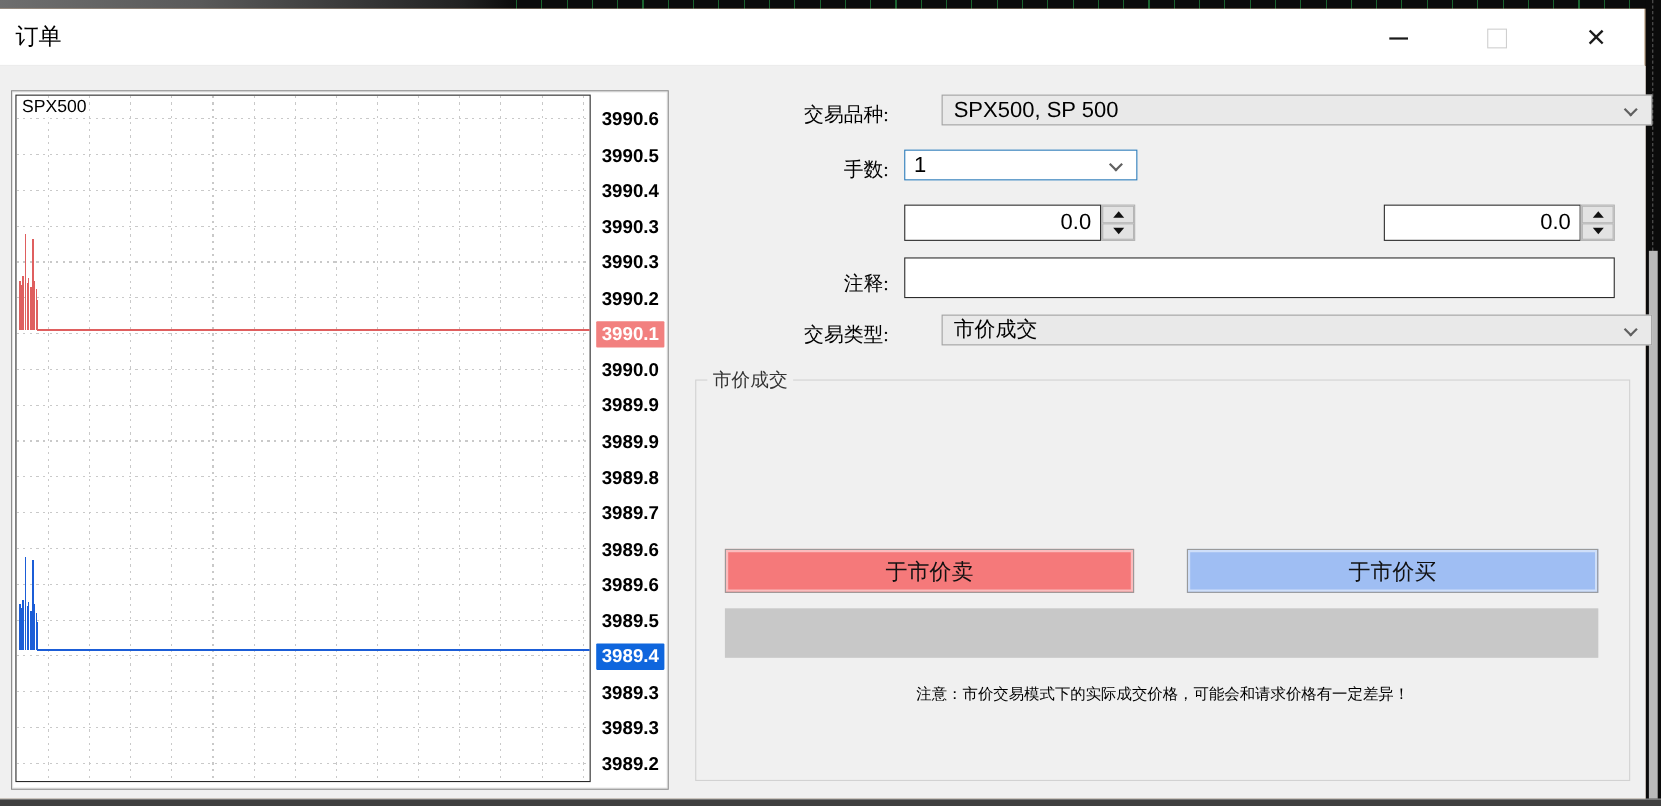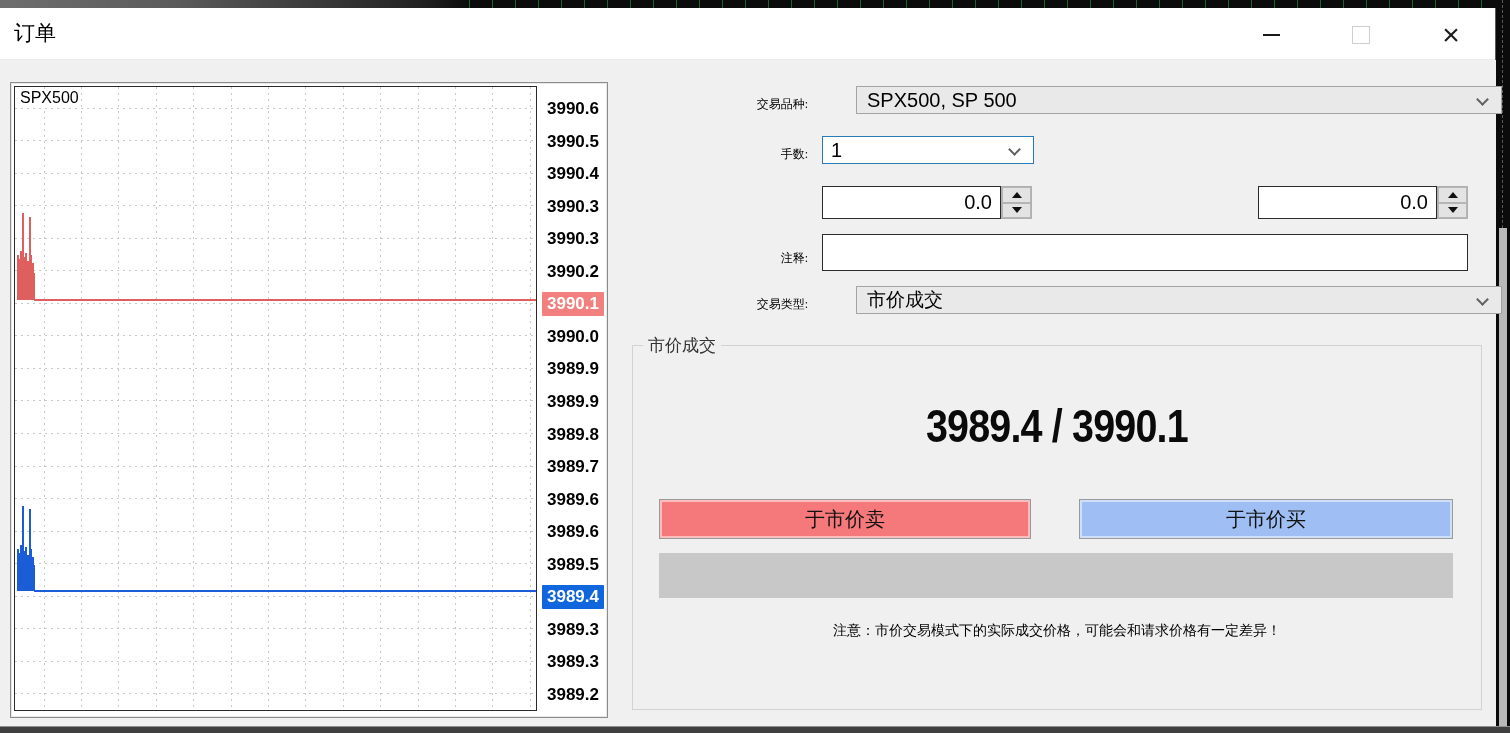--- a/index.html
+++ b/index.html
@@ -44,21 +44,21 @@
     border:1px solid #2a2a2a; background:#fff; }
   .plot svg { display:block; }
   .symbol-label { position:absolute; left:3px; top:2px; font-size:16px; color:#000;
     background:#fff; padding:0 2px; }
   .scale { position:absolute; left:530px; top:3px; width:66px; height:625px; overflow:hidden; }
   .scale-label { position:absolute; left:6px; height:24px; line-height:24px;
     font-size:17px; font-weight:700; color:#000; white-space:nowrap; }
   .scale-label.hl { color:#fff; padding:0 5px; left:1px; border-radius:1px; }
 
   
-  .flabel { position:absolute; text-align:right; font-size:12px; color:#000;
+  .flabel { position:absolute; text-align:right; font-size:18px; color:#000;
     font-family:"Liberation Serif", serif; }
   .field { position:absolute; font-size:19px; color:#000; }
   .ddl { background:#e9e9e9; border:1px solid #a3a3a3; line-height:26px; padding:0 10px;
     font-family:"Liberation Serif", serif;margin-left:34px; }
   .ddl.latin { font-family:"Liberation Sans", sans-serif; font-size:20px; }
   .chev { position:absolute; right:14px; top:8px; width:9px; height:9px;
     border-right:2px solid #606060; border-bottom:2px solid #606060; transform:rotate(45deg); }
   .combo { background:#fff; border:1px solid #2a7ab8; line-height:26px; padding:0 8px;
     font-size:20px; }
   input.numbox { position:absolute; border:1px solid #2b2b2b; background:#fff; text-align:right;
@@ -241,23 +241,20 @@
     <input class="textbox" style="left: 822px; width: 646px; top: 174px; height: 37px;" value="">
 
     <div class="flabel" style="left:560px; width:248px; top:230px; line-height:28px;">交易类型:</div>
     <div class="field ddl" style="left:822px; width:646px; top:226px; height:28px;">
       <span>市价成交</span>
       <i class="chev"></i>
     </div>
 
     <div class="groupbox">
       <div class="group-label">市价成交</div>
-      <div class="quote">
-        <span>3989.4 / 3990.1</span>
-      </div>
       <div class="trade-btn buy-btn">于市价买</div>
       <div class="trade-btn sell-btn">于市价卖</div>
       <div class="progress-bar"></div>
       <div class="note">注意：市价交易模式下的实际成交价格，可能会和请求价格有一定差异！</div>
     </div>
 
   </div>
 </div>
 
 </body></html>

